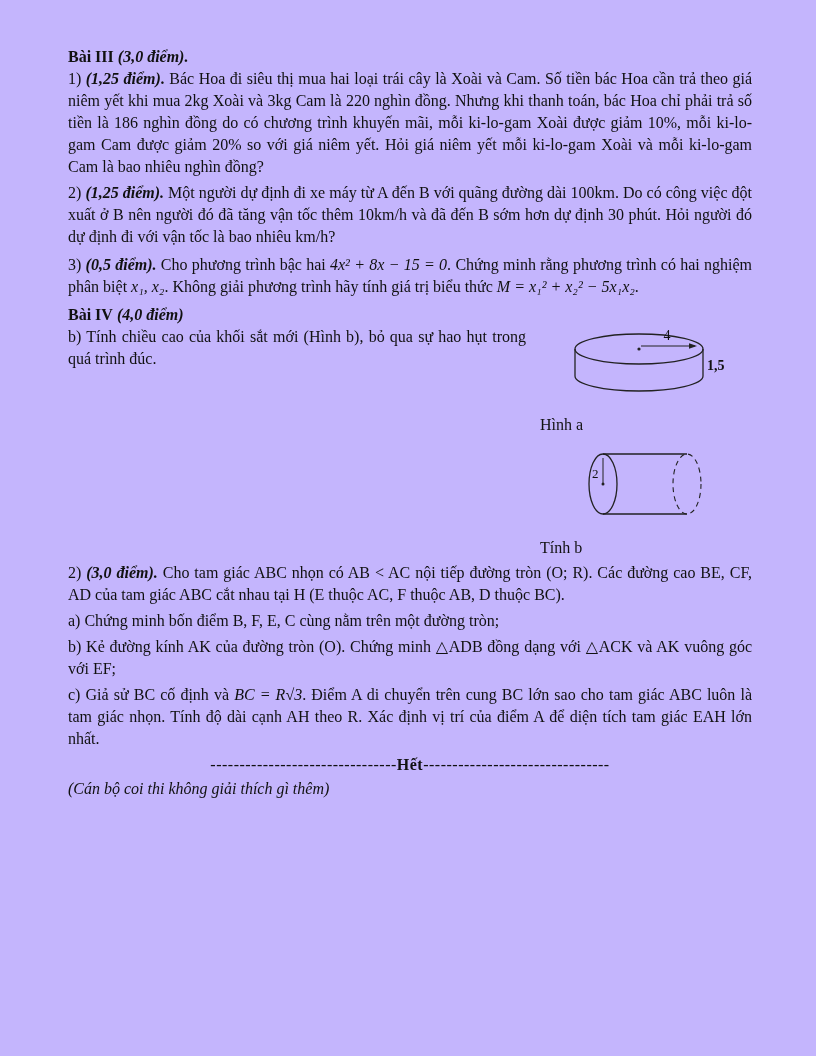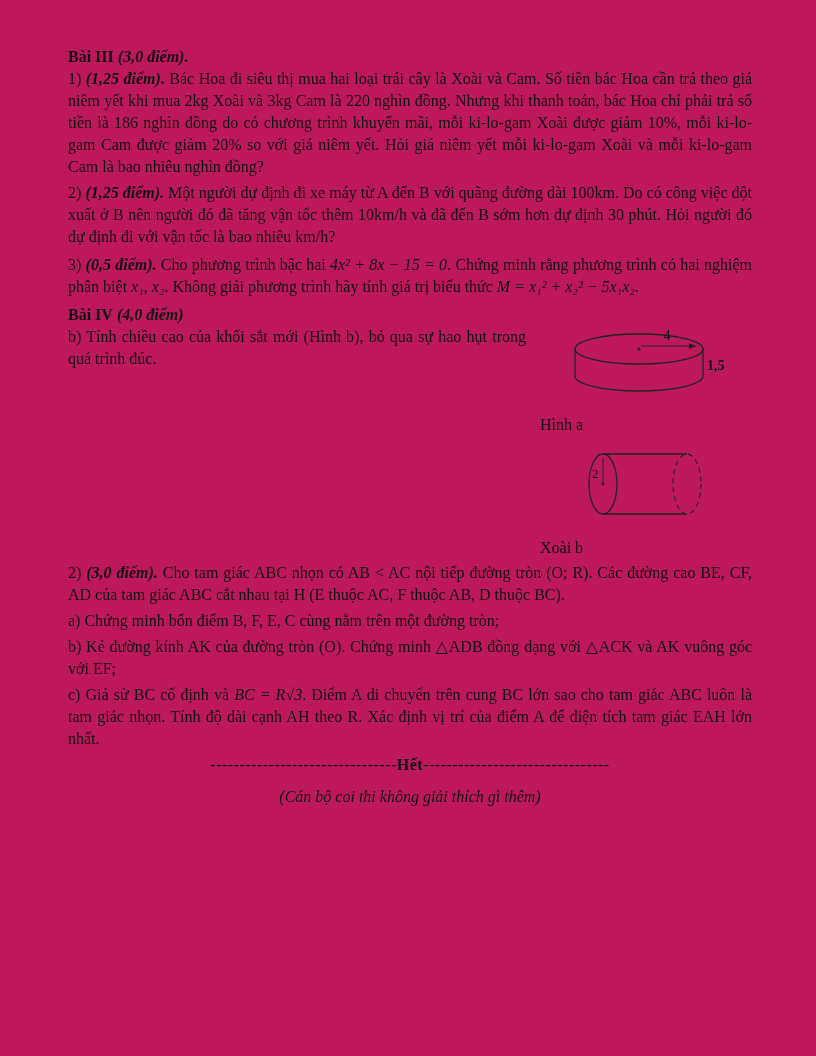--- a/index.html
+++ b/index.html
@@ -1,20 +1,20 @@
 <!DOCTYPE html>
 <html><head>
 <meta charset="utf-8">
 <style>
   * { box-sizing: border-box; }
   html, body { margin: 0; padding: 0; background: #ffffff; }
   .sheet {
     width: 816px;
     height: 1056px;
-    background: #be185d;
+    background: #c4b5fd;
     padding: 46px 64px 40px 68px;
     font-family: "Liberation Serif", "DejaVu Serif", serif;
     font-size: 16px;
     line-height: 22px;
     color: #111111;
     text-align: justify;
     overflow: hidden;
   }
   .para { margin: 0; }
   .mt4 { margin-top: 4px; }
@@ -31,23 +31,23 @@
   .fig svg { display: block; margin: 0 auto; }
   .fig-b { margin-top: 10px; }
   .figlabel { text-align: left; margin-top: 15px; line-height: 20px; }
   .clearer { clear: both; }
   .footer-line {
     text-align: center;
     margin-top: 4px;
     letter-spacing: 0.5px;
   }
   .footer-note {
-    text-align: center;
+    text-align: left;
     font-style: italic;
-    margin-top: 10px;
+    margin-top: 2px;
   }
   svg text { font-family: "Liberation Serif", "DejaVu Serif", serif; fill: #111; }
 </style>
 </head>
 <body>
 
 <div class="sheet">
 
   <p class="para"><span class="b">Bài III</span><span class="bi"> (3,0 điểm).</span></p>
 
@@ -80,21 +80,21 @@
       <div class="fig fig-b">
         <svg width="150" height="78" viewBox="0 0 150 78">
           <line x1="32" y1="9" x2="116" y2="9" stroke="#222" stroke-width="1.3"></line>
           <line x1="32" y1="69" x2="116" y2="69" stroke="#222" stroke-width="1.3"></line>
           <ellipse cx="116" cy="39" rx="14" ry="30" fill="none" stroke="#222" stroke-width="1.1" stroke-dasharray="5 4"></ellipse>
           <ellipse cx="32" cy="39" rx="14" ry="30" fill="none" stroke="#222" stroke-width="1.3"></ellipse>
           <line x1="32" y1="39" x2="32" y2="13" stroke="#222" stroke-width="1"></line>
           <circle cx="32" cy="39" r="1.5" fill="#222"></circle>
           <text x="21" y="33" font-size="13">2</text>
         </svg>
-        <div class="figlabel">Xoài b</div>
+        <div class="figlabel">Tính b</div>
       </div>
 
     </div>
 
     <p class="para"><span>b) Tính chiều cao của khối sắt mới (Hình b), bỏ qua sự hao hụt trong quá trình đúc.</span></p>
   </div>
 
   <div class="clearer">
     <p class="para mt6"><span>2) </span><span class="bi">(3,0 điểm).</span><span> Cho tam giác ABC nhọn có AB &lt; AC nội tiếp đường tròn (O; R). Các đường cao BE, CF, AD của tam giác ABC cắt nhau tại H (E thuộc AC, F thuộc AB, D thuộc BC).</span></p>
     <p class="para mt4"><span>a) Chứng minh bốn điểm B, F, E, C cùng nằm trên một đường tròn;</span></p>

